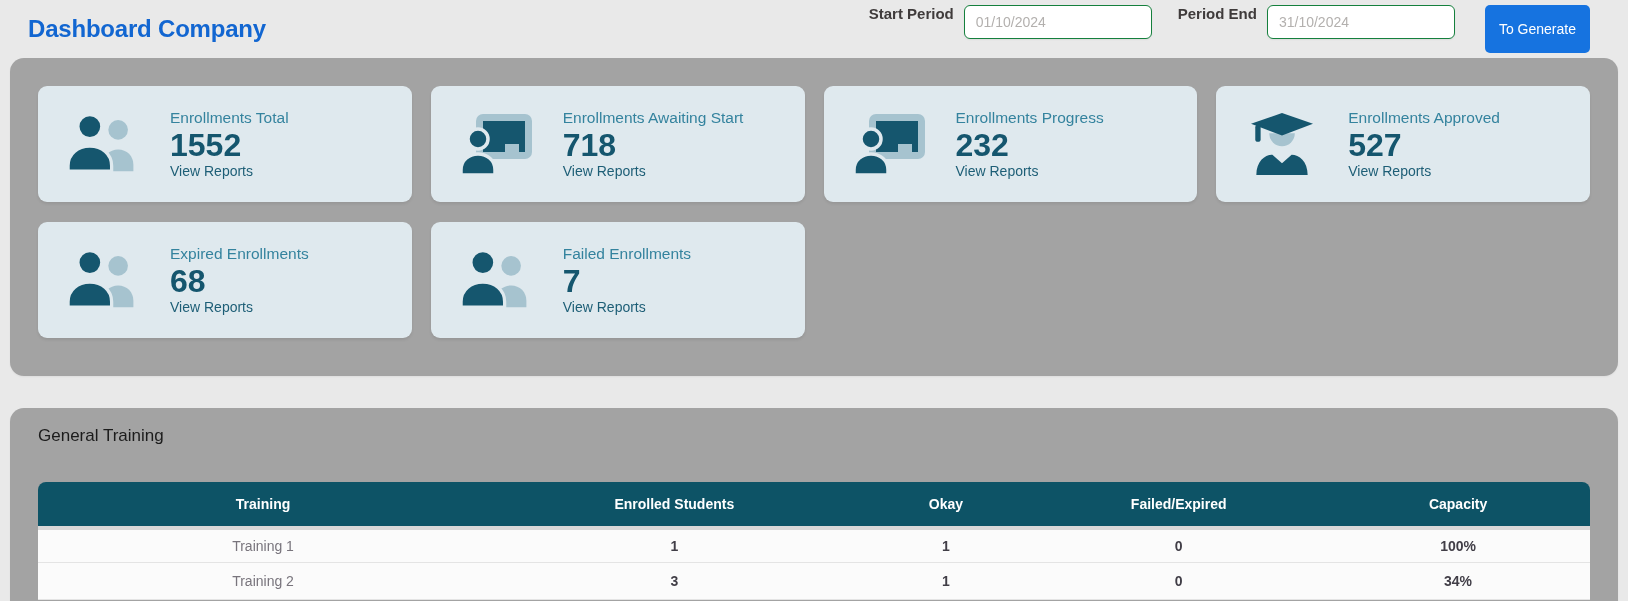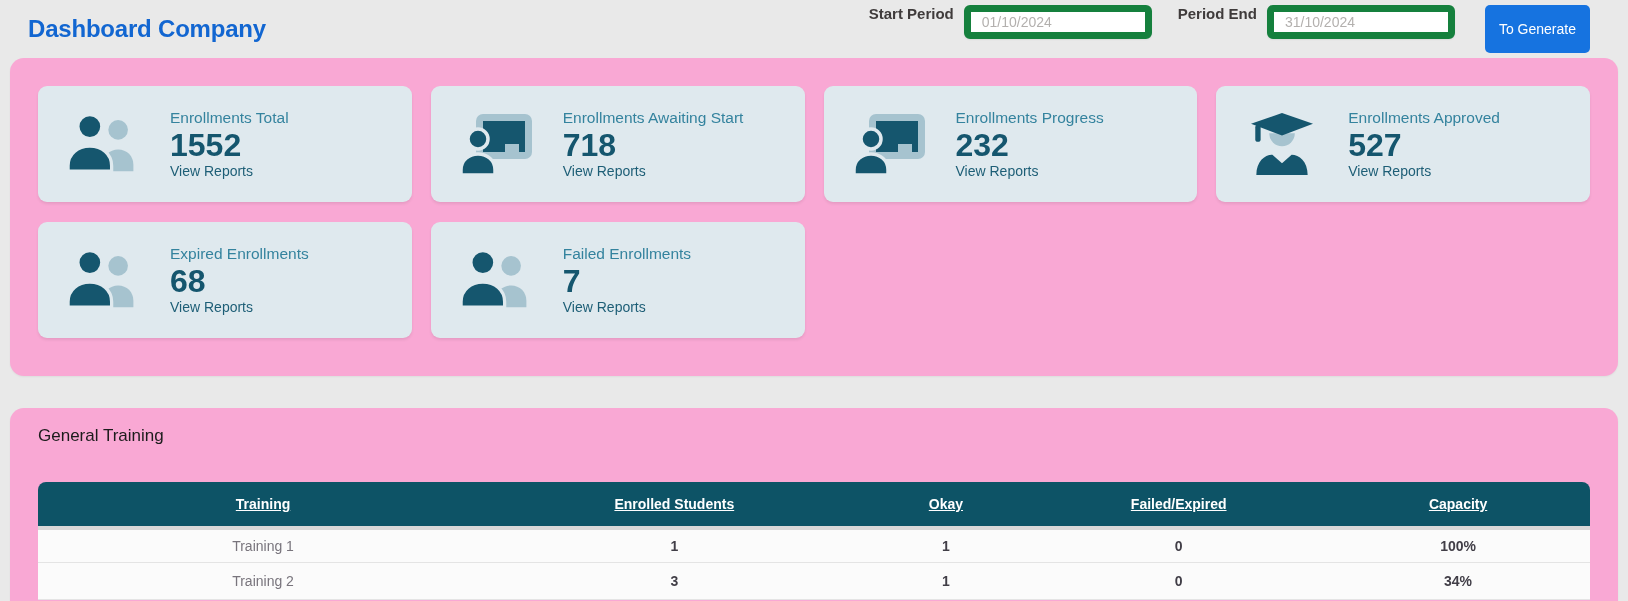--- a/index.html
+++ b/index.html
@@ -12,34 +12,34 @@
 
   
   .topbar {
     height:58px; display:flex; align-items:center; justify-content:space-between;
     padding:8px 38px 8px 12px;
   }
   .page-title { margin:16px; font-size:24px; font-weight:bold; color:#1266d1; letter-spacing:-0.2px; }
   .controls { display:flex; align-items:flex-start; }
   .controls label { font-size:15px; font-weight:bold; color:#3f3b3b; margin-right:10px; }
   .controls input {
-    width:188px; height:34px; border:7px solid #15803d; border-radius:6px;
+    width:188px; height:34px; border:1px solid #15803d; border-radius:6px;
     padding:0 11px; font-size:14px; color:#b3b0ae; background:#fff; outline:none;
     box-shadow:0 1px 2px rgba(0,0,0,0.06); margin-right:26px;
     font-family:"Liberation Sans", sans-serif;
   }
   .btn-generate {
     background:#1673e0; color:#fff; border:none; border-radius:5px;
     padding:16px 14px; font-size:14px; cursor:pointer; margin-left:4px;
     font-family:"Liberation Sans", sans-serif;
   }
 
   
   .panel {
-    background:#f9a8d4; border-radius:14px; margin:0 10px;
+    background:#a3a3a3; border-radius:14px; margin:0 10px;
     box-shadow:0 1px 2px rgba(0,0,0,0.05);
   }
   .cards-panel { padding:28px 28px 38px; }
   .cards { display:grid; grid-template-columns:repeat(4, 1fr); gap:20px 19px; }
   .card {
     background:#dfe9ee; border-radius:9px; height:116px;
     display:flex; align-items:center;
     box-shadow:0 2px 3px rgba(0,0,0,0.08);
   }
   .icon-wrap { width:132px; min-width:132px; display:flex; justify-content:center; align-items:center; }
@@ -48,21 +48,21 @@
   .card-title { font-size:15.5px; color:#34839e; margin-bottom:1px; }
   .card-value { font-size:32px; font-weight:bold; color:#15566e; line-height:1.12; }
   .card-link { font-size:14px; color:#1d5e76; text-decoration:none; cursor:pointer; }
 
   
   .table-panel { margin-top:32px; padding:18px 28px 60px; }
   .section-title { margin:0 0 36px; font-size:17px; font-weight:500; color:#1c1c1c; }
   table { width:100%; border-collapse:separate; border-spacing:0; }
   thead th {
     background:#0d5366; color:#fff; font-size:14px; font-weight:bold;
-    height:44px; text-align:center; padding:0 8px;text-decoration:underline;
+    height:44px; text-align:center; padding:0 8px;
   }
   thead th:first-child { border-top-left-radius:8px; }
   thead th:last-child { border-top-right-radius:8px; }
   tbody td {
     height:37px; text-align:center; font-size:14px;
     background:#fbfbfb; border-bottom:1px solid #e4e4e4; padding:4px 8px;
   }
   tbody tr:first-child td { border-top:4px solid #d8d8d8; }
   .cell-name { color:#78747c; }
   .cell-num { color:#413e47; font-weight:bold; }

